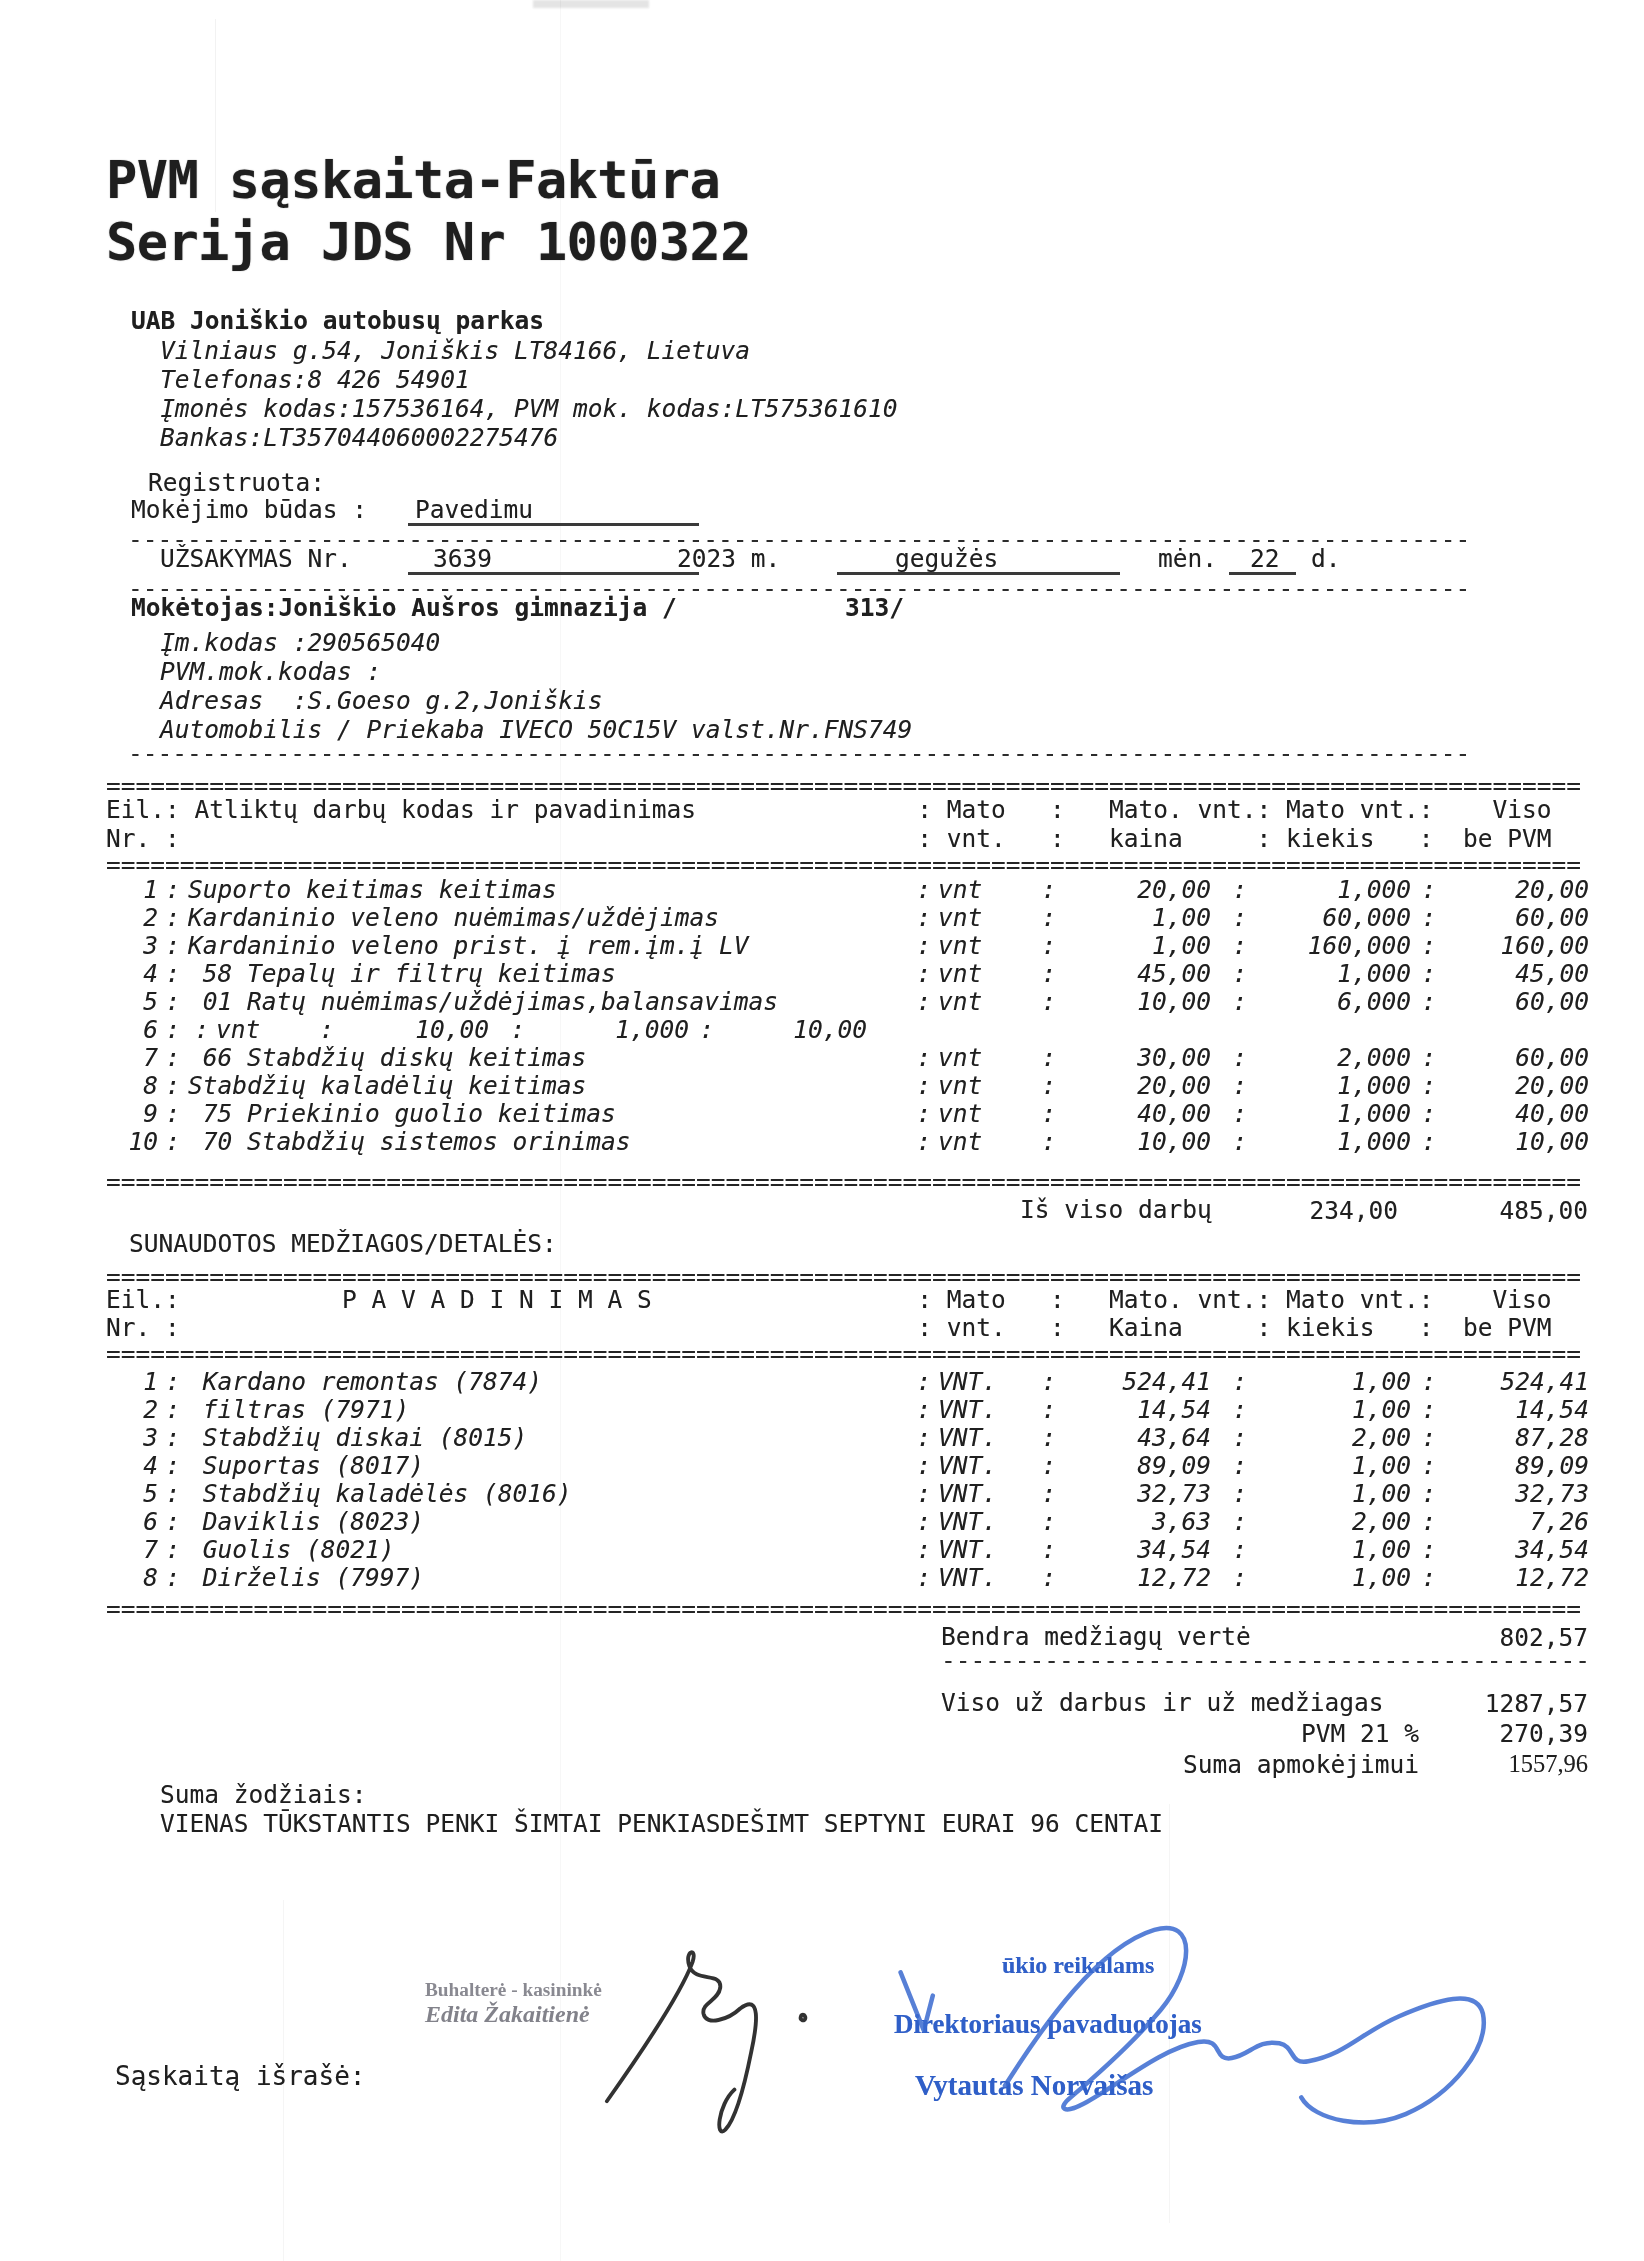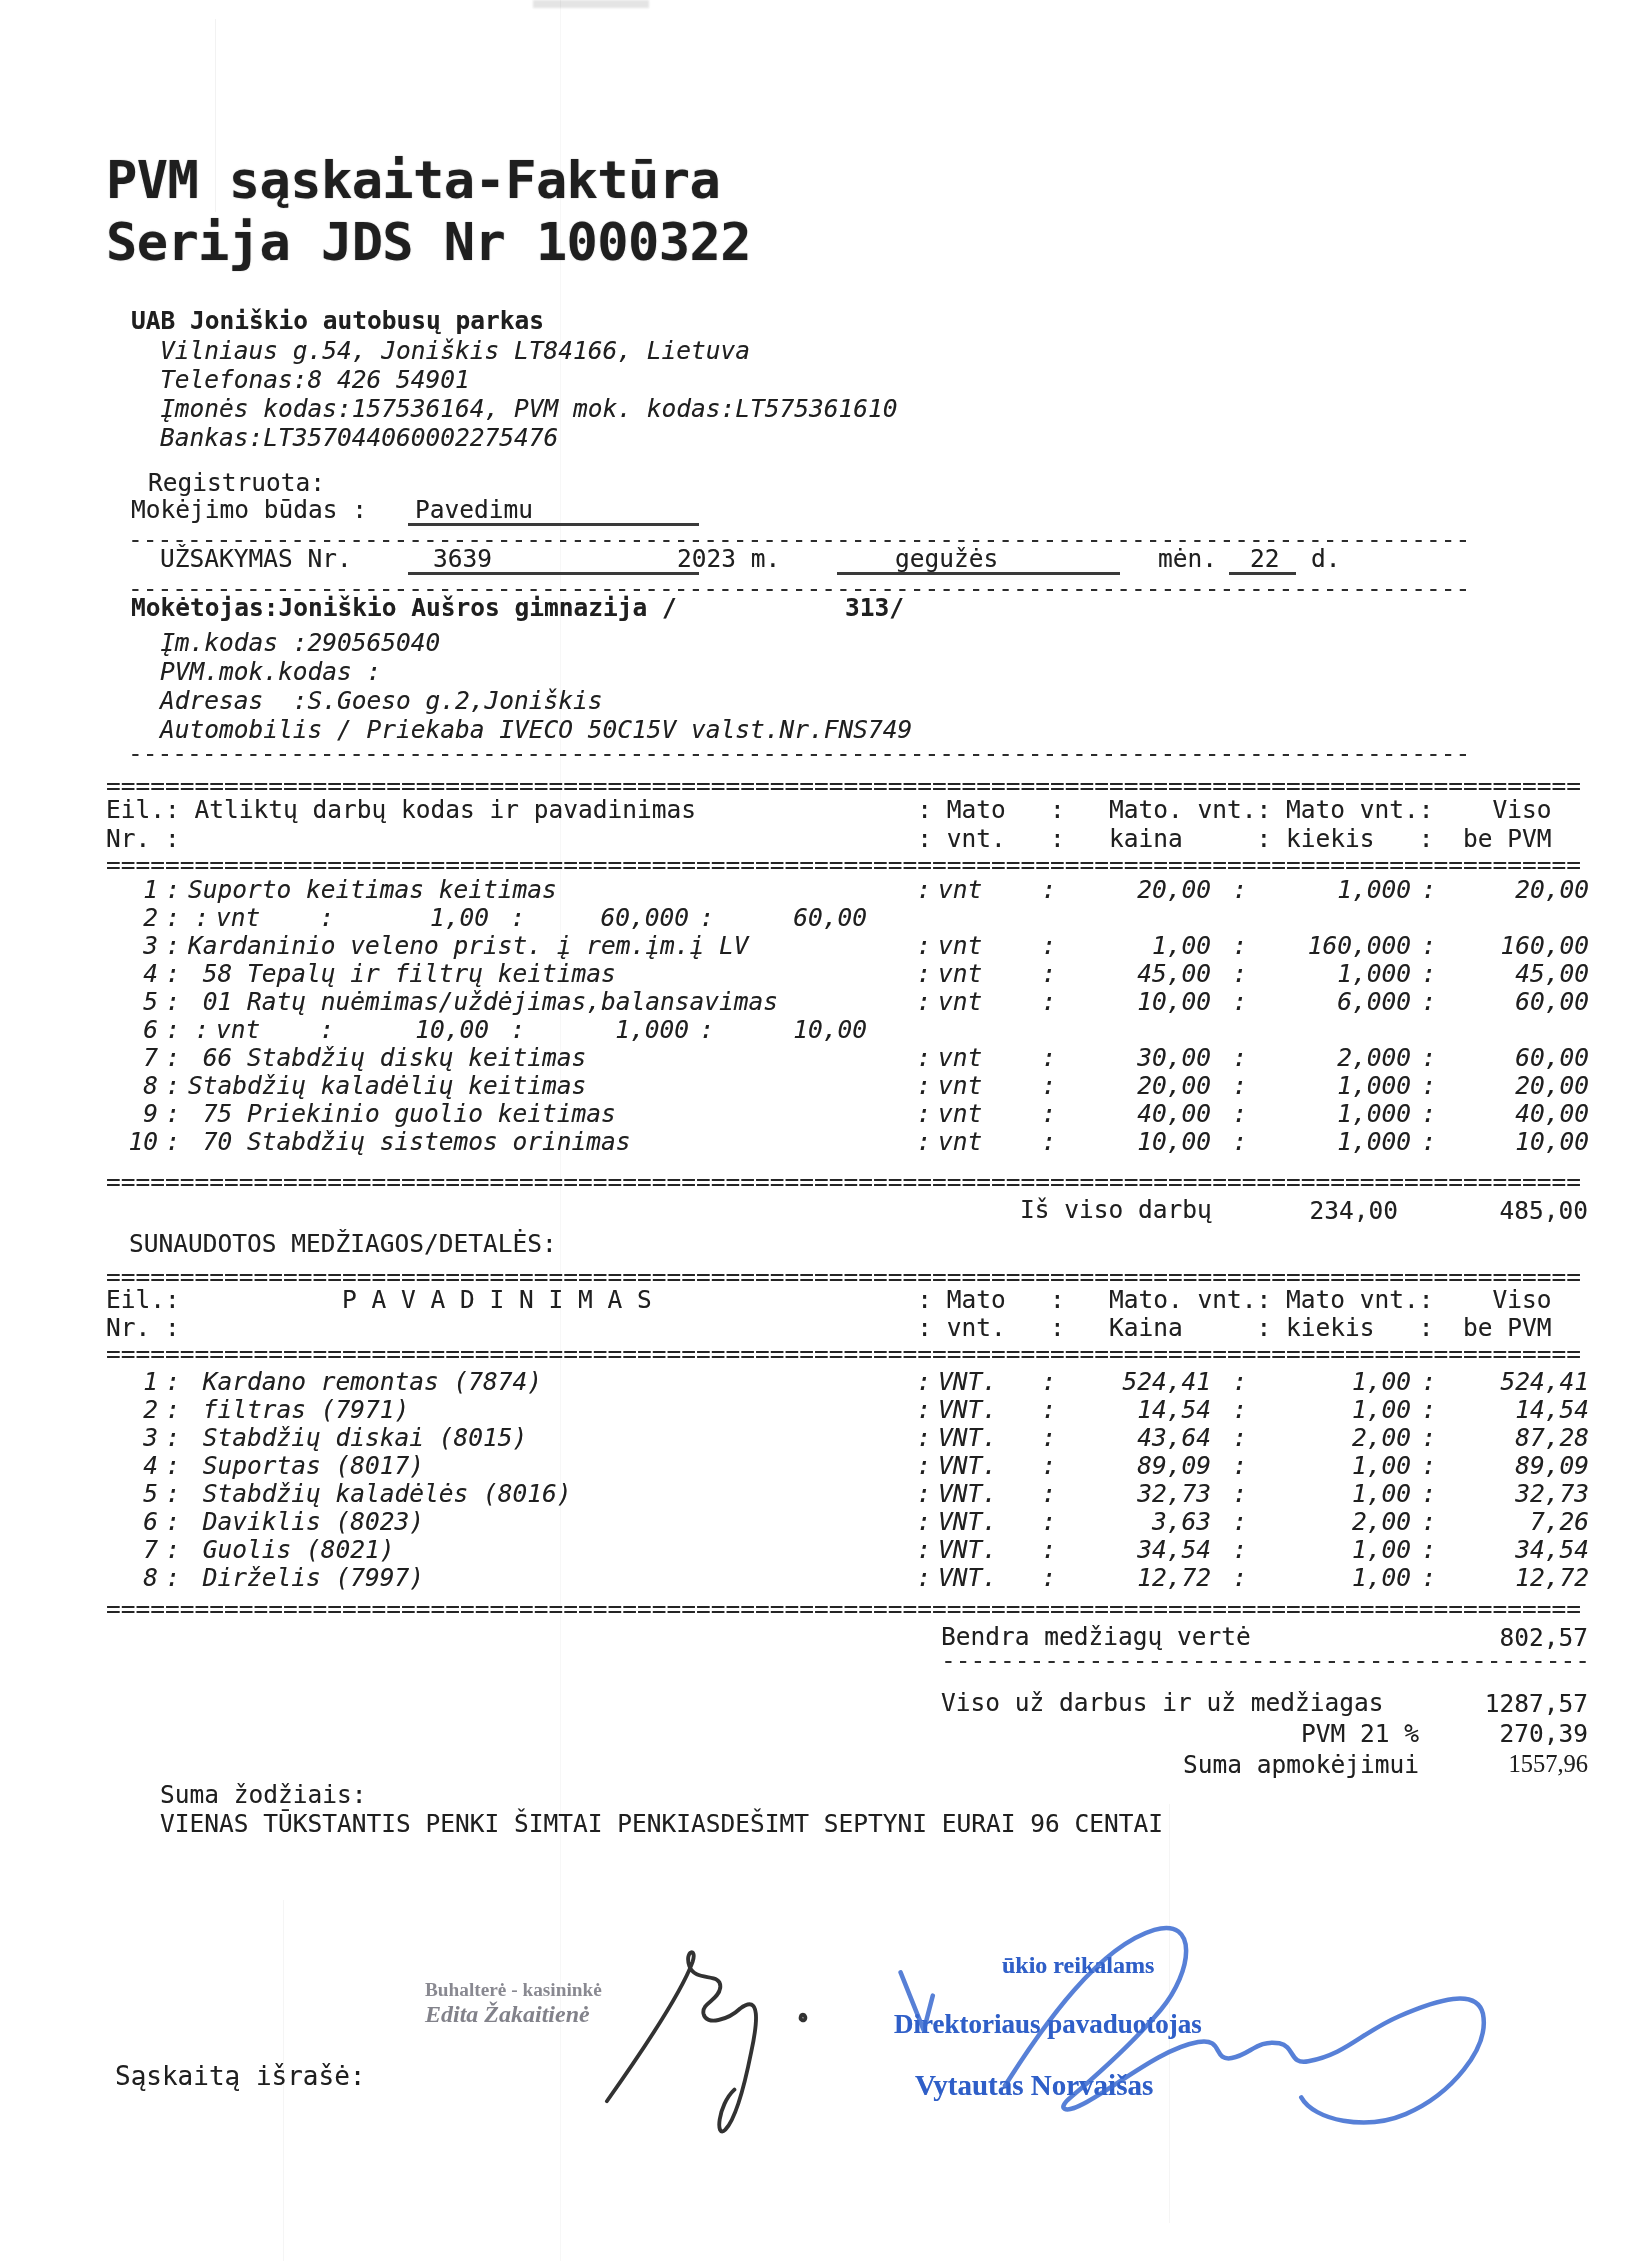--- a/index.html
+++ b/index.html
@@ -110,20 +110,21 @@
         <span class="c c-s3">:</span>
         <span class="c c-price">20,00</span>
         <span class="c c-s4">:</span>
         <span class="c c-qty">1,000</span>
         <span class="c c-s5">:</span>
         <span class="c c-total">20,00</span>
       </div>
     <div class="trow">
         <span class="c c-nr">2</span>
         <span class="c c-s1">:</span>
+        <span class="c c-name">Kardaninio veleno nuėmimas/uždėjimas</span>
         <span class="c c-s2">:</span>
         <span class="c c-unit">vnt</span>
         <span class="c c-s3">:</span>
         <span class="c c-price">1,00</span>
         <span class="c c-s4">:</span>
         <span class="c c-qty">60,000</span>
         <span class="c c-s5">:</span>
         <span class="c c-total">60,00</span>
       </div>
     <div class="trow">

